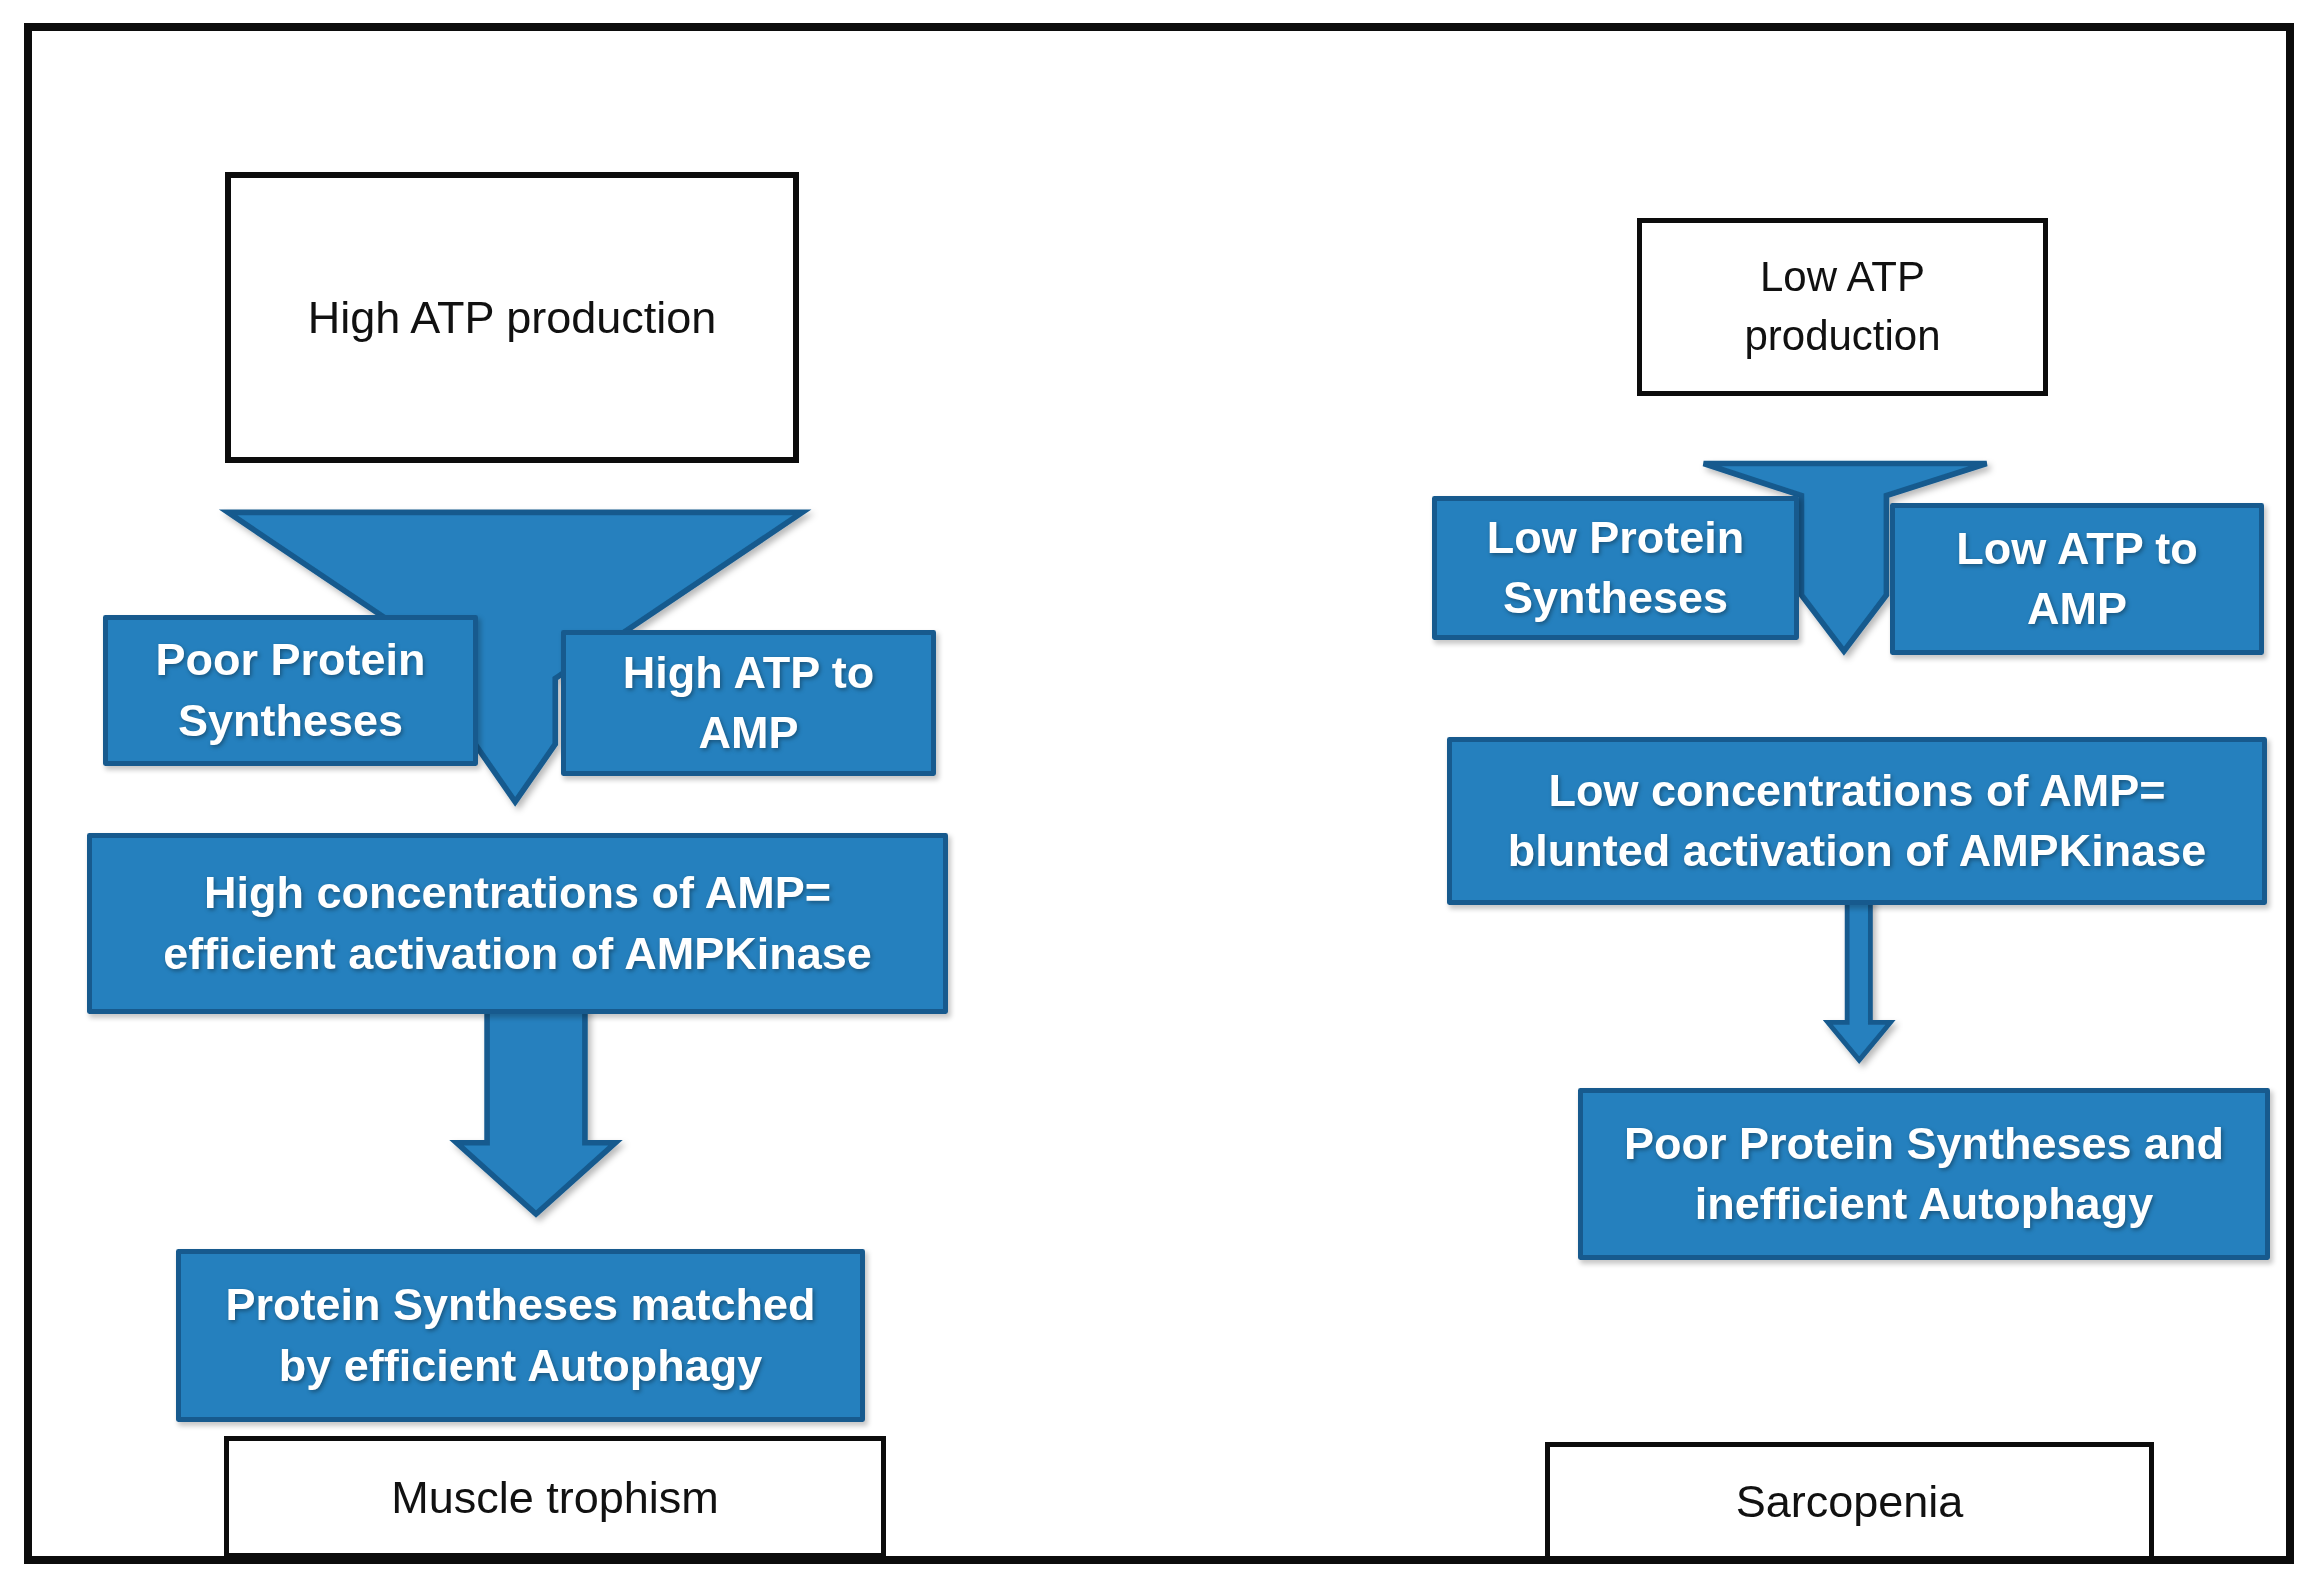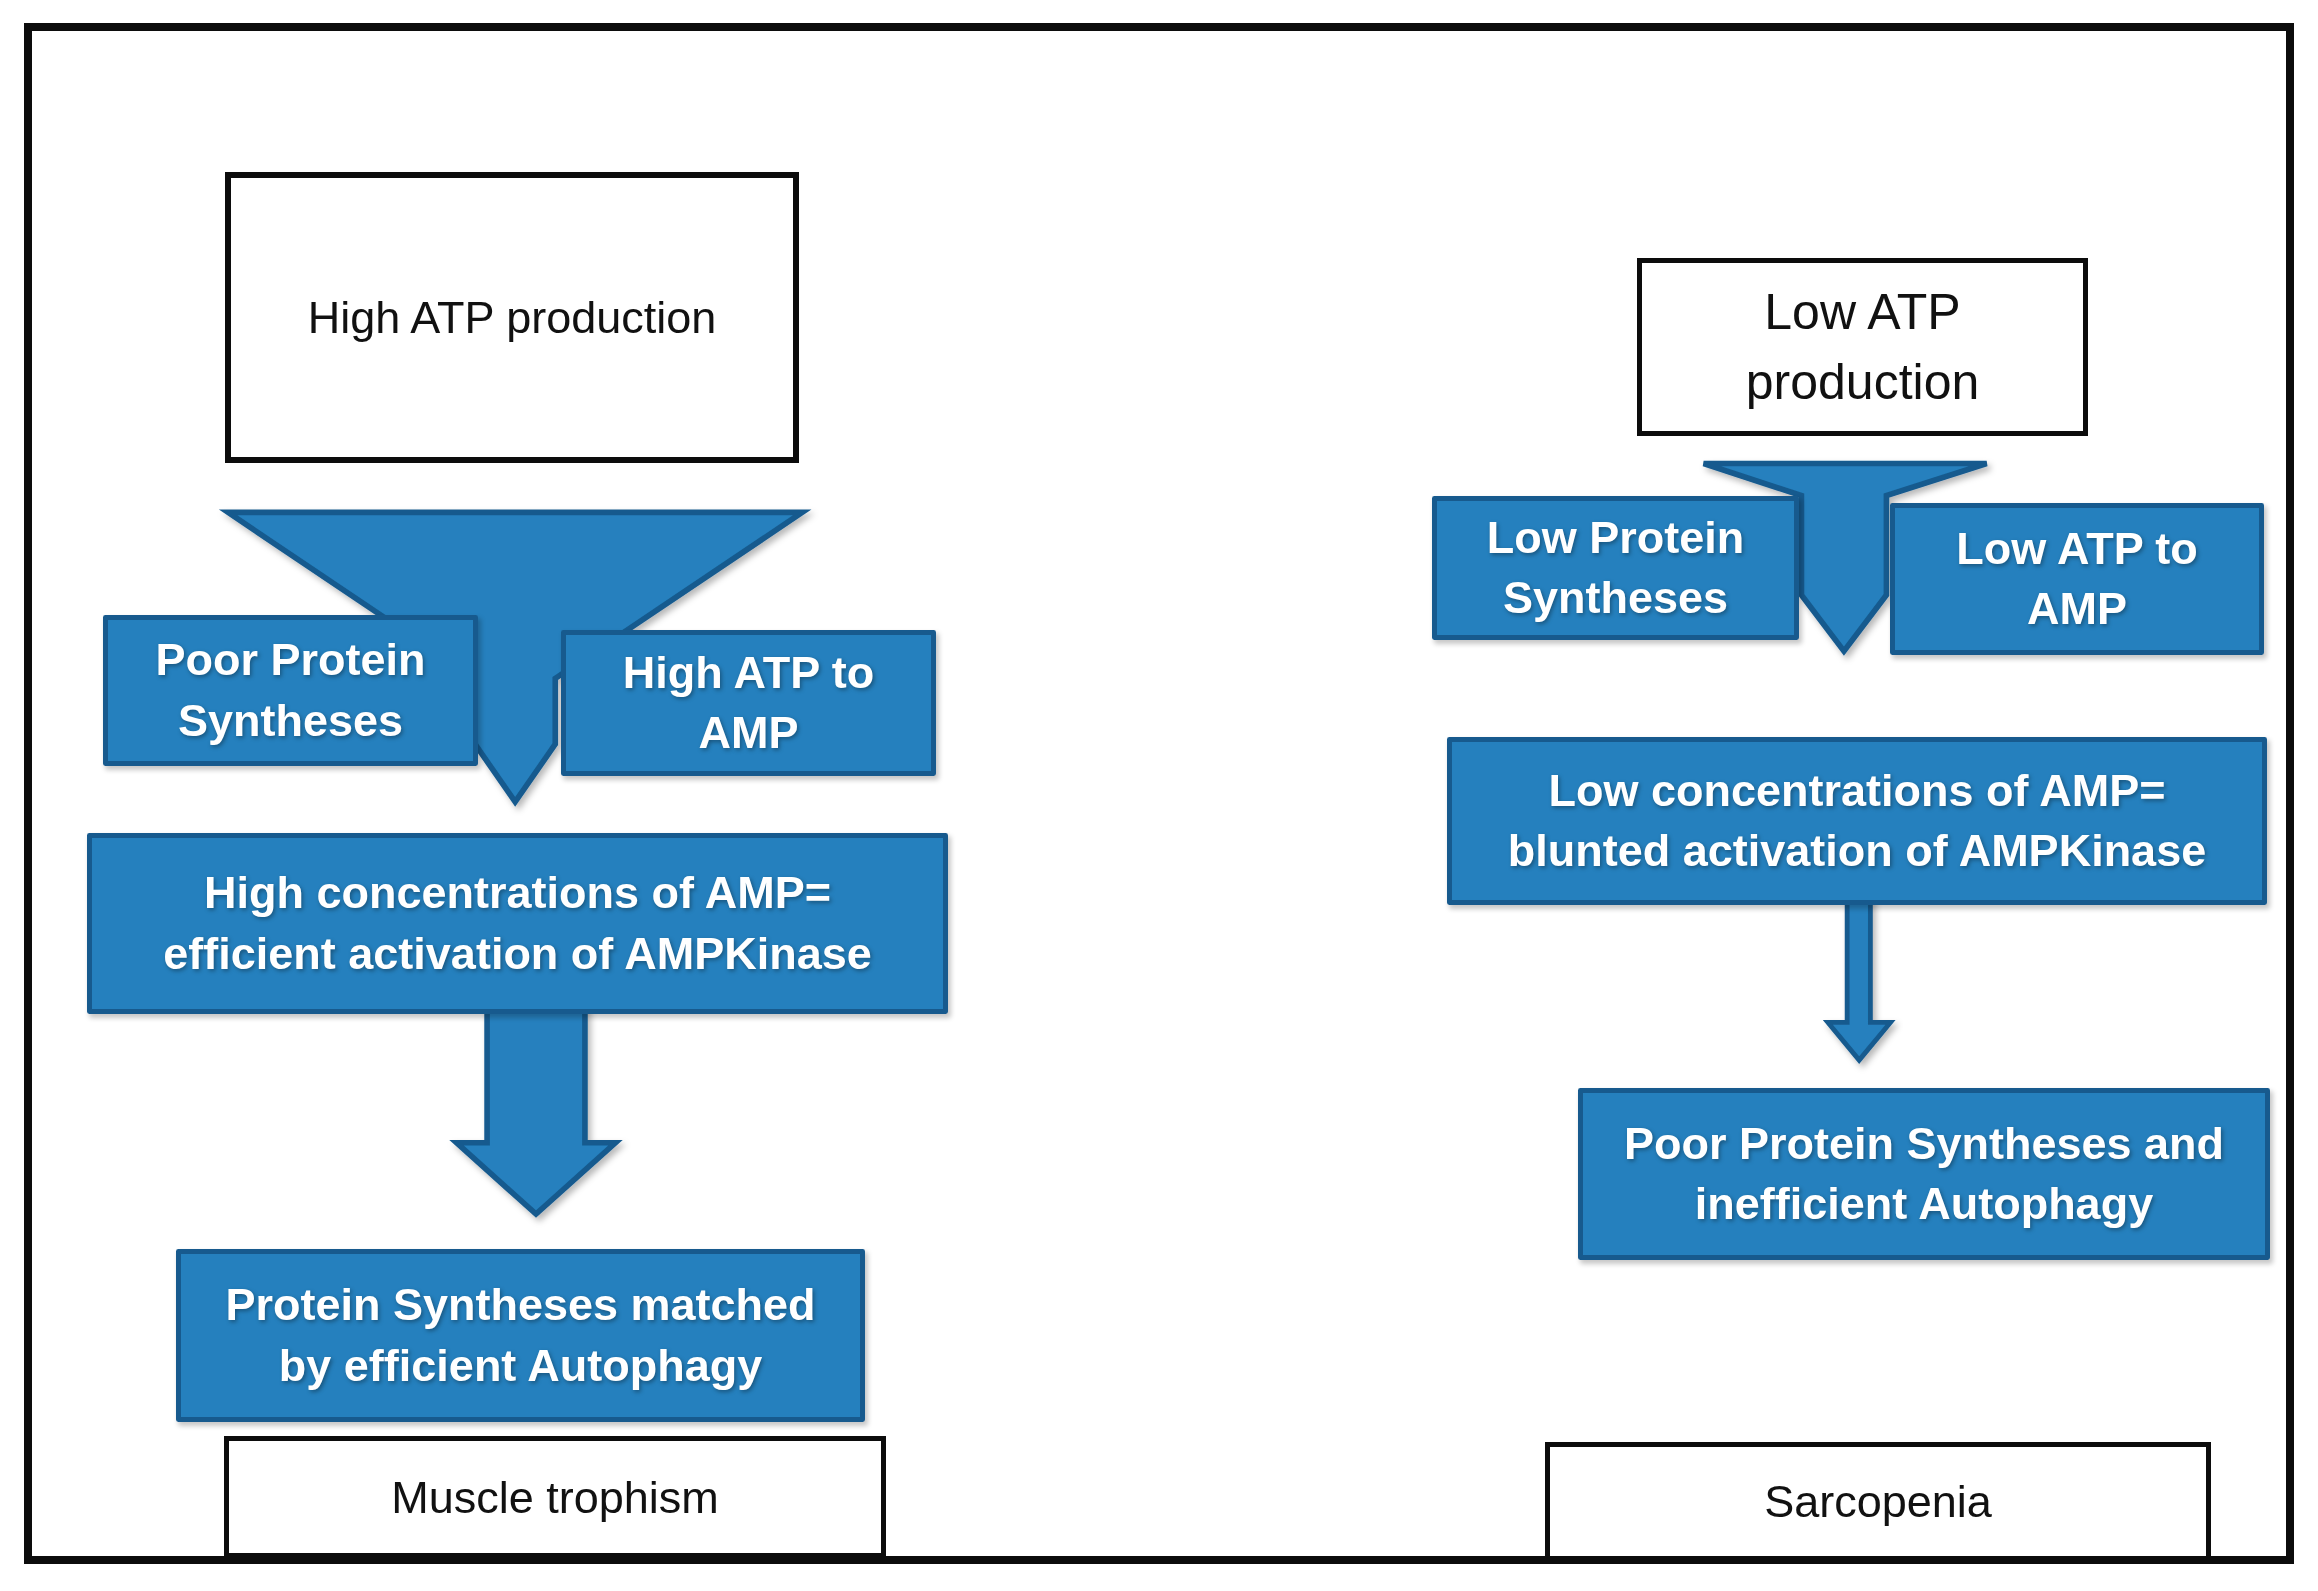--- a/index.html
+++ b/index.html
@@ -36,26 +36,26 @@
 
   
   #left-top-box     {left:225px; top:172px; width:574px; height:291px;}
   #left-branch1-box {left:103px; top:603px; width:375px; height:151px;}
   #left-branch2-box {left:561px; top:618px; width:375px; height:146px;}
   #left-amp-box     {left:87px; top:821px;width:861px;height:181px;}
   #left-result-box  {left:176px; top:1237px;width:689px; height:173px;}
   #left-outcome-box {left:180px; top:1436px;width:662px; height:122px;border-width:5.6px;margin-left:44px;}
 
   
-  #right-top-box     {left:1637px;top:218px; width:451px; height:178px;border-width:5.6px;font-size:50px;margin-top:40px;}
+  #right-top-box     {left:1637px;top:218px; width:411px; height:178px;border-width:5.6px;font-size:42px;}
   #right-branch1-box {left:1432px;top:484px; width:367px; height:144px;}
   #right-branch2-box {left:1890px;top:491px; width:374px; height:152px;}
   #right-amp-box     {left:1447px;top:725px; width:820px;height:168px;}
   #right-result-box  {left:1578px;top:1076px;width:692px; height:172px;}
-  #right-outcome-box {left:1545px;top:1442px;width:666px; height:119px;border-width:5.6px;}
+  #right-outcome-box {left:1545px;top:1442px;width:609px; height:119px;border-width:5.6px;}
 </style>
 </head>
 <body>
 
 <div id="canvas">
 
   <div id="frame"></div>
 
   <svg id="arrow-layer" width="2319" height="1591" viewBox="0 0 2891 1984">
     <defs>

